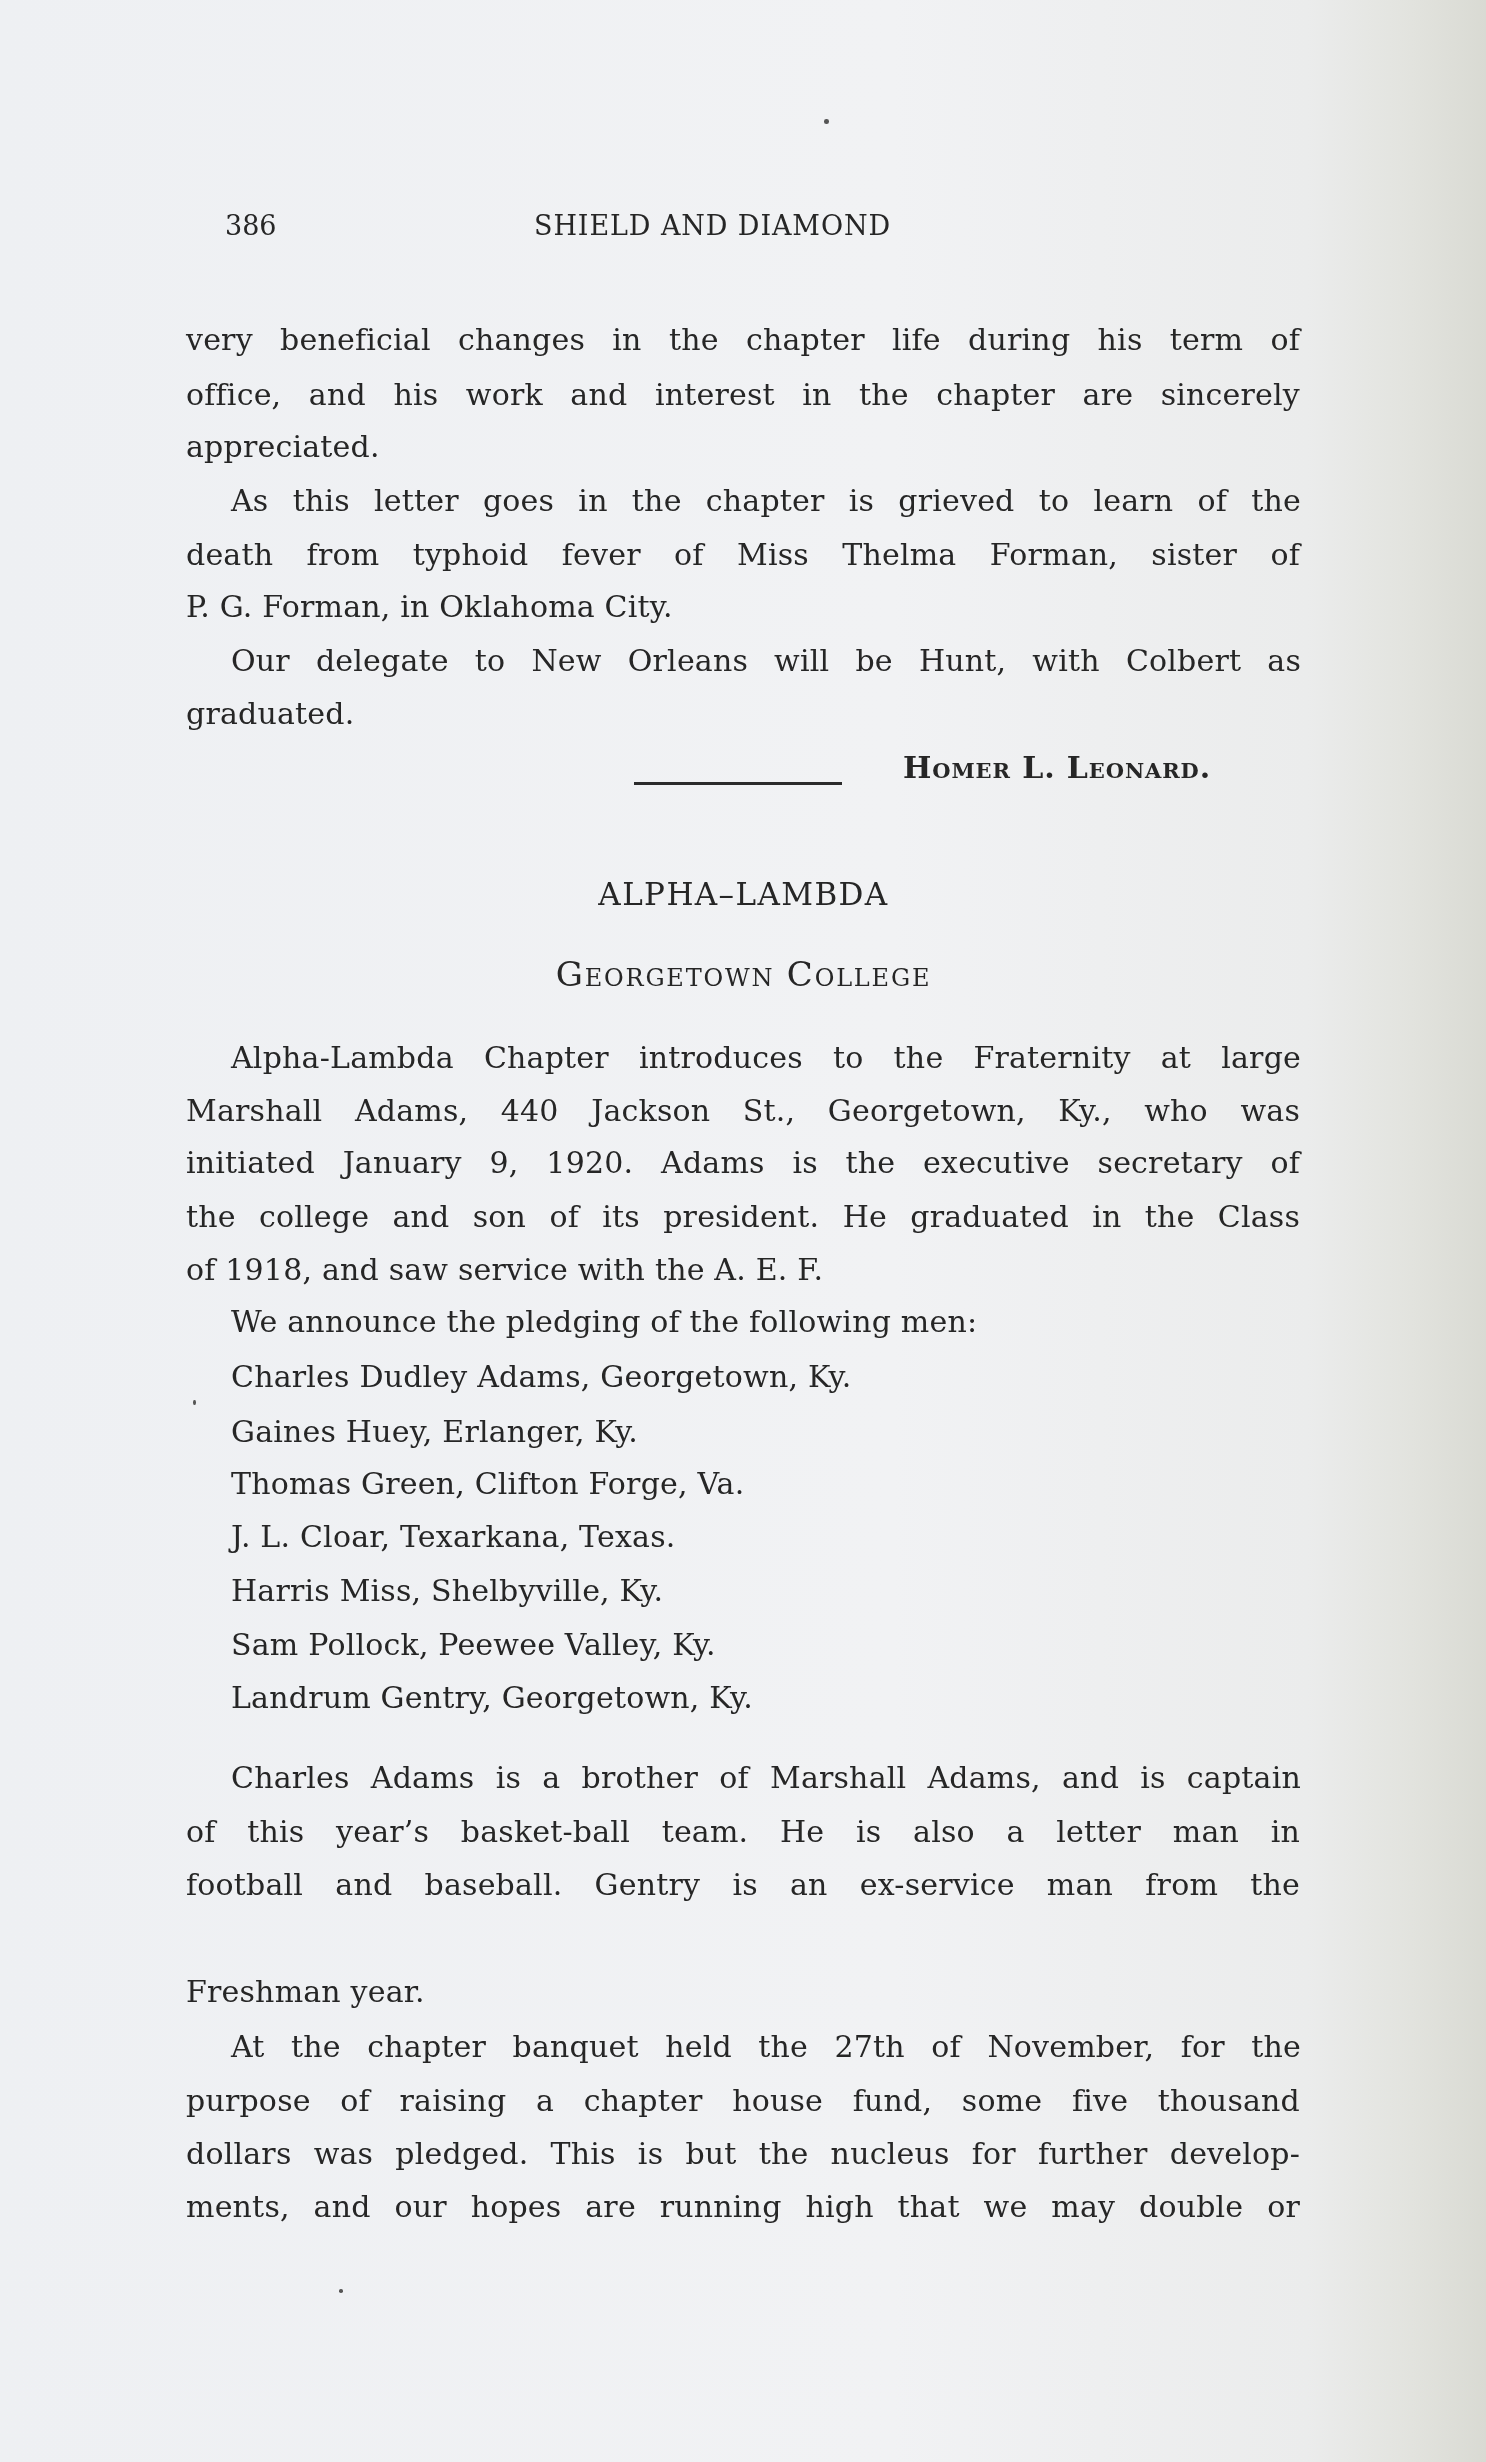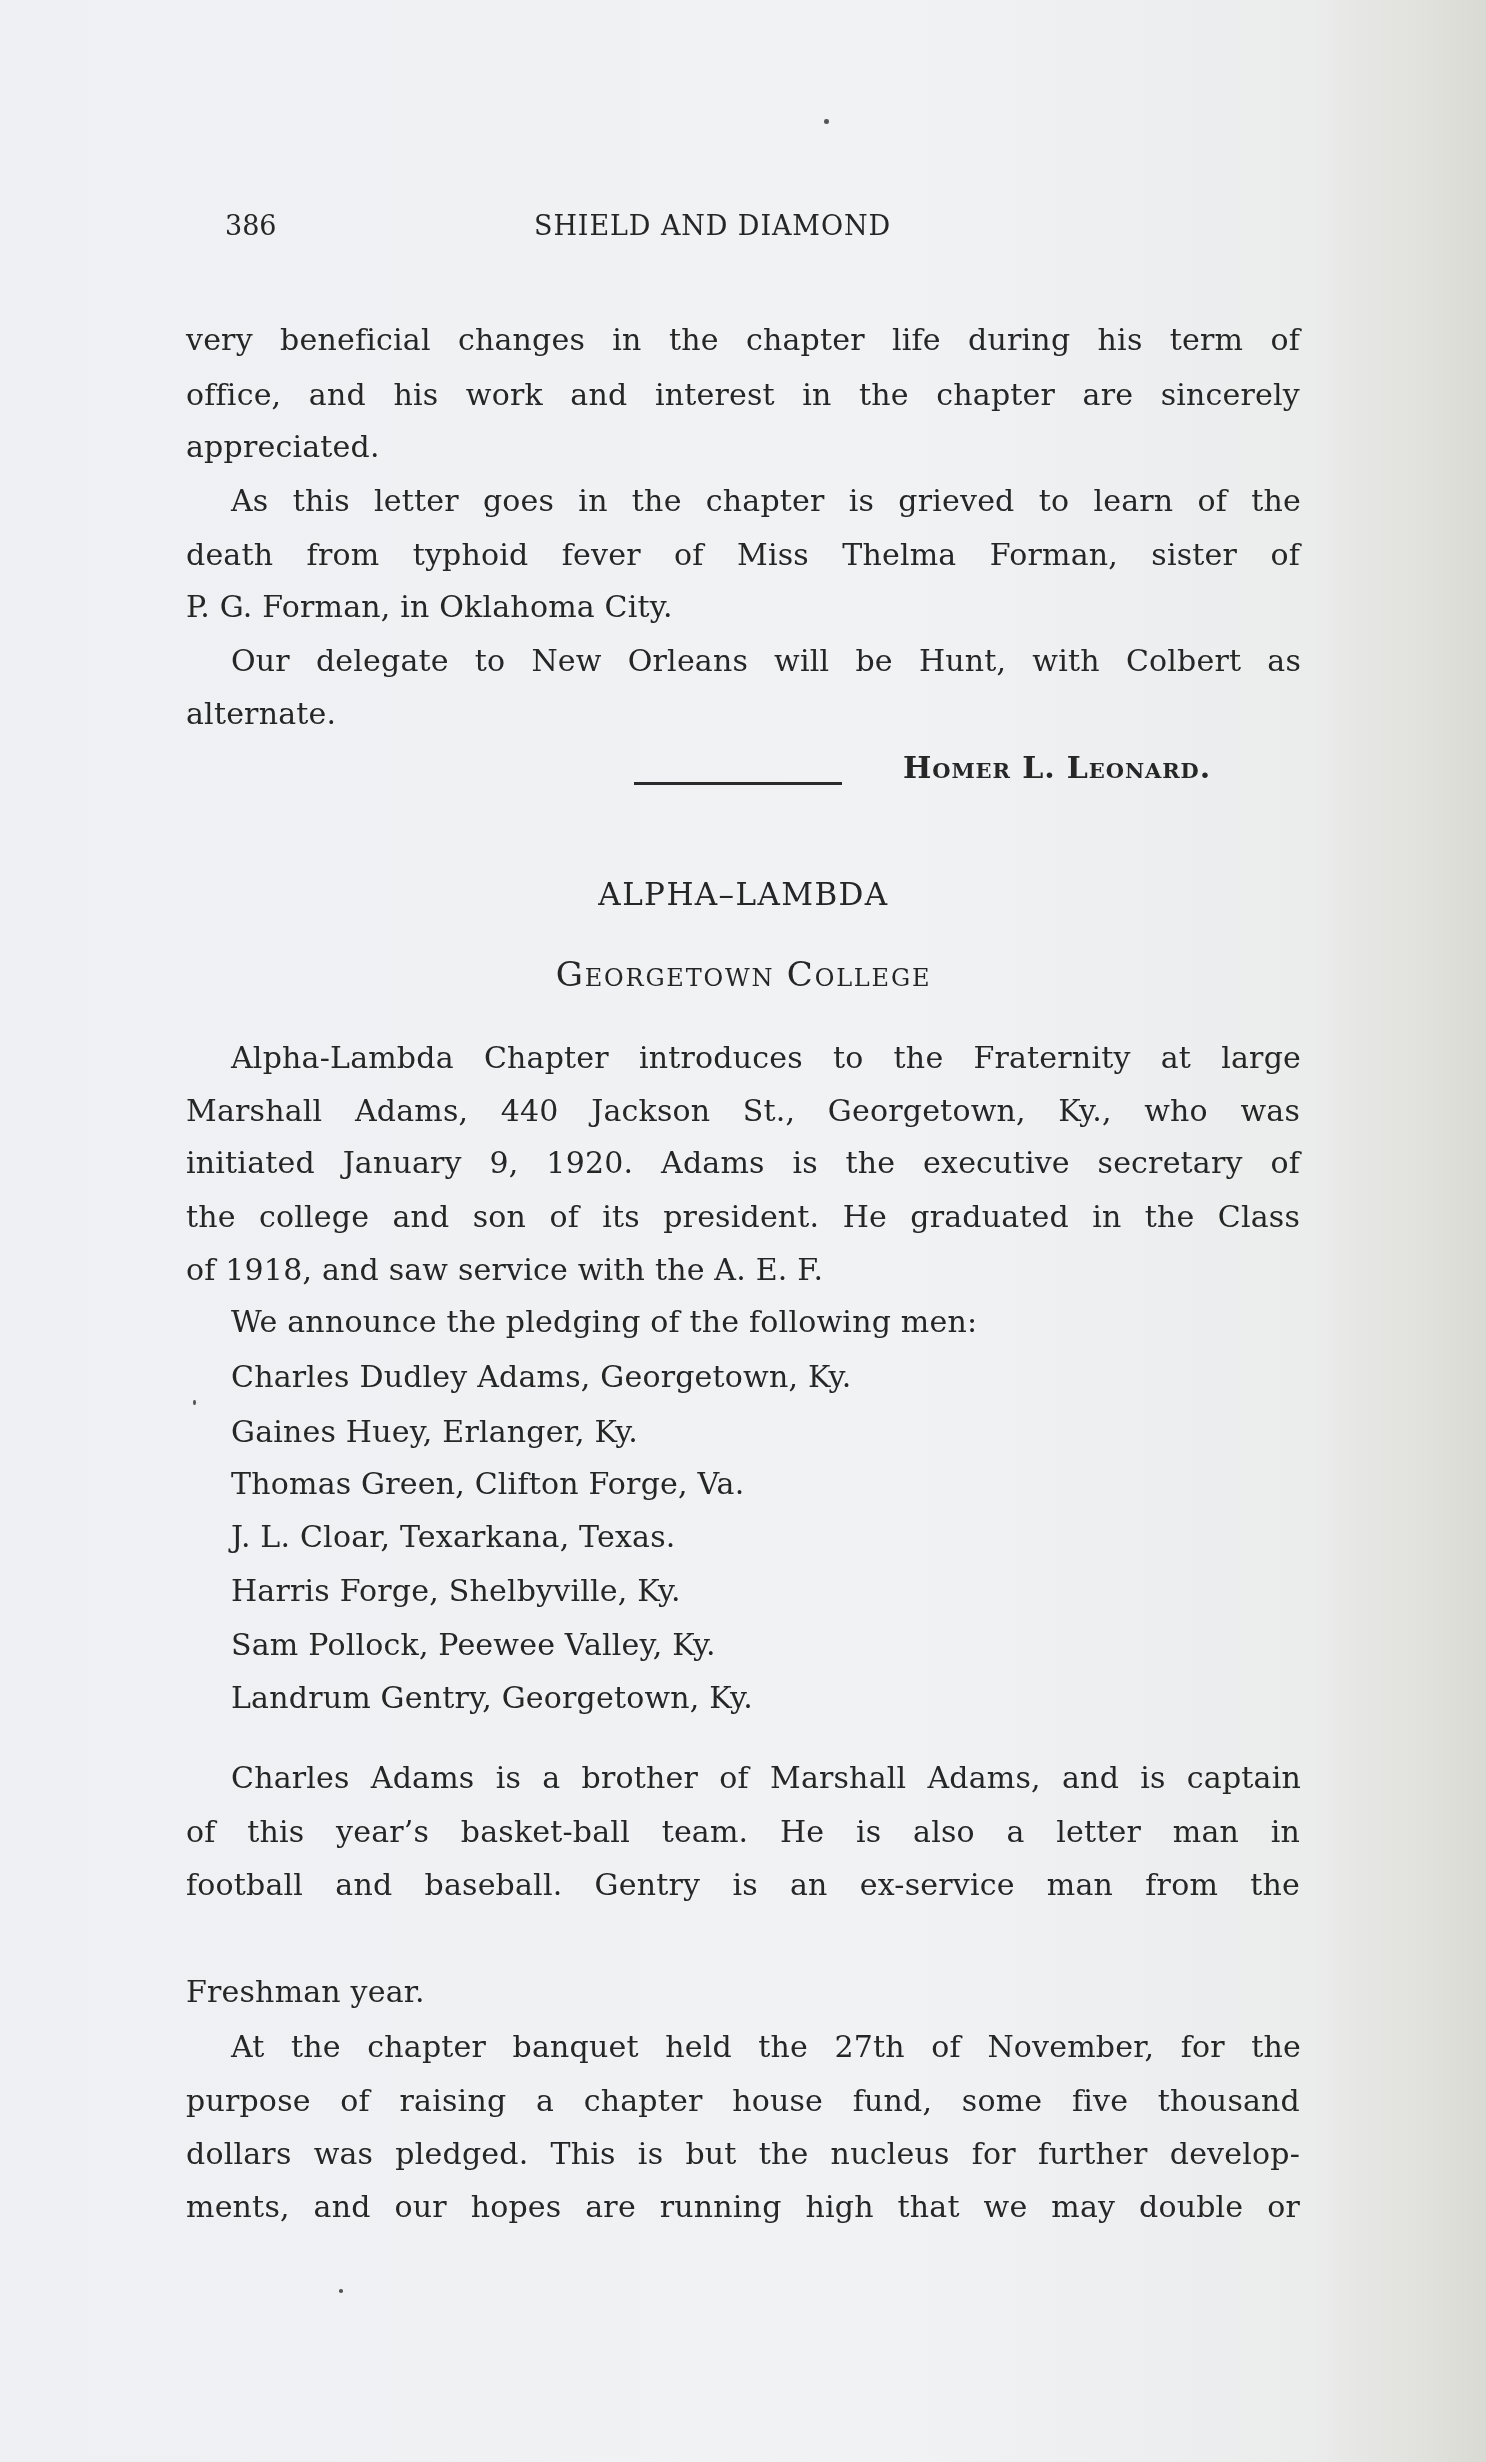--- a/index.html
+++ b/index.html
@@ -34,40 +34,40 @@
   <span class="header-num">386</span>
   <span class="header-title">SHIELD AND DIAMOND</span>
 
   <div class="line just" style="top:322px">very beneficial changes in the chapter life during his term of</div>
   <div class="line just" style="top:377px">office, and his work and interest in the chapter are sincerely</div>
   <div class="line" style="top:429px">appreciated.</div>
   <div class="line just indent" style="top:483px">As this letter goes in the chapter is grieved to learn of the</div>
   <div class="line just" style="top:537px">death from typhoid fever of Miss Thelma Forman, sister of</div>
   <div class="line" style="top:589px">P. G. Forman, in Oklahoma City.</div>
   <div class="line just indent" style="top:643px">Our delegate to New Orleans will be Hunt, with Colbert as</div>
-  <div class="line" style="top:696px">alternate.</div>
+  <div class="line" style="top:696px">graduated.</div>
   <span class="sig">Homer L. Leonard.</span>
 
   <div class="rule"></div>
 
   <div class="chapter">ALPHA–LAMBDA</div>
   <div class="college">Georgetown College</div>
 
   <div class="line just indent" style="top:1040px">Alpha-Lambda Chapter introduces to the Fraternity at large</div>
   <div class="line just" style="top:1093px">Marshall Adams, 440 Jackson St., Georgetown, Ky., who was</div>
   <div class="line just" style="top:1145px">initiated January 9, 1920.  Adams is the executive secretary of</div>
   <div class="line just" style="top:1199px">the college and son of its president.  He graduated in the Class</div>
   <div class="line" style="top:1252px">of 1918, and saw service with the A. E. F.</div>
   <div class="line indent" style="top:1304px">We announce the pledging of the following men:</div>
 
   <div class="line list-item" style="top:1359px">Charles Dudley Adams, Georgetown, Ky.</div>
   <div class="line list-item" style="top:1414px">Gaines Huey, Erlanger, Ky.</div>
   <div class="line list-item" style="top:1466px">Thomas Green, Clifton Forge, Va.</div>
   <div class="line list-item" style="top:1519px">J. L. Cloar, Texarkana, Texas.</div>
-  <div class="line list-item" style="top:1573px">Harris Forge, Shelbyville, Ky.</div>
+  <div class="line list-item" style="top:1573px">Harris Miss, Shelbyville, Ky.</div>
   <div class="line list-item" style="top:1627px">Sam Pollock, Peewee Valley, Ky.</div>
   <div class="line list-item" style="top:1680px">Landrum Gentry, Georgetown, Ky.</div>
 
   <div class="line just indent" style="top:1760px">Charles Adams is a brother of Marshall Adams, and is captain</div>
   <div class="line just" style="top:1814px">of this year’s basket-ball team.  He is also a letter man in</div>
   <div class="line just" style="top:1867px">football and baseball.  Gentry is an ex-service man from the</div>
   <div class="line" style="top:1974px">Freshman year.</div>
 
   <div class="line just indent" style="top:2029px">At the chapter banquet held the 27th of November, for the</div>
   <div class="line just" style="top:2083px">purpose of raising a chapter house fund, some five thousand</div>

